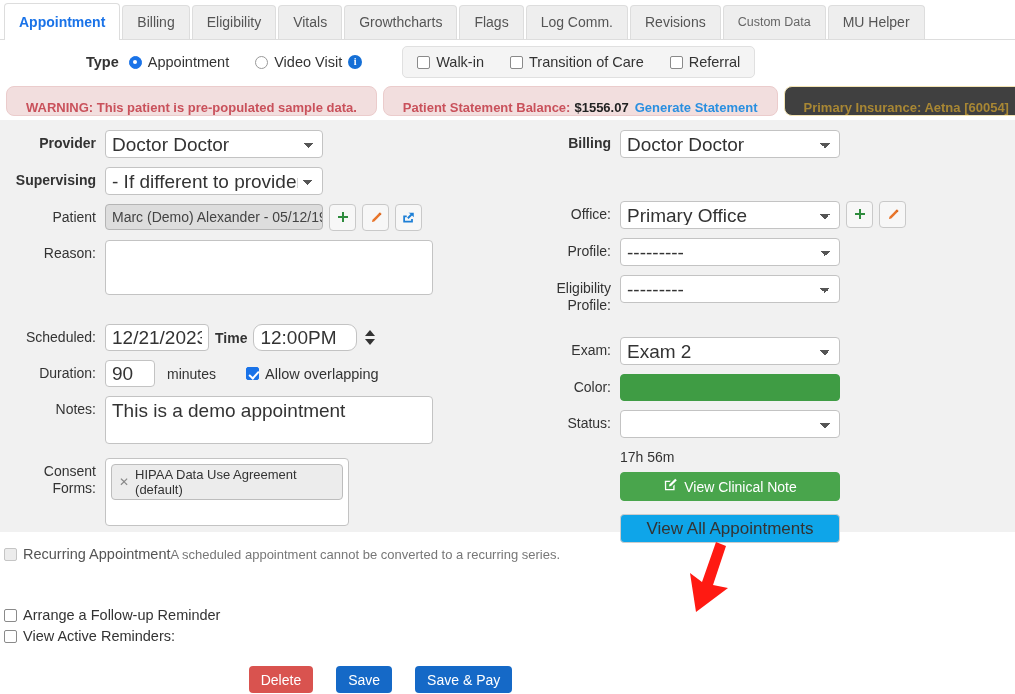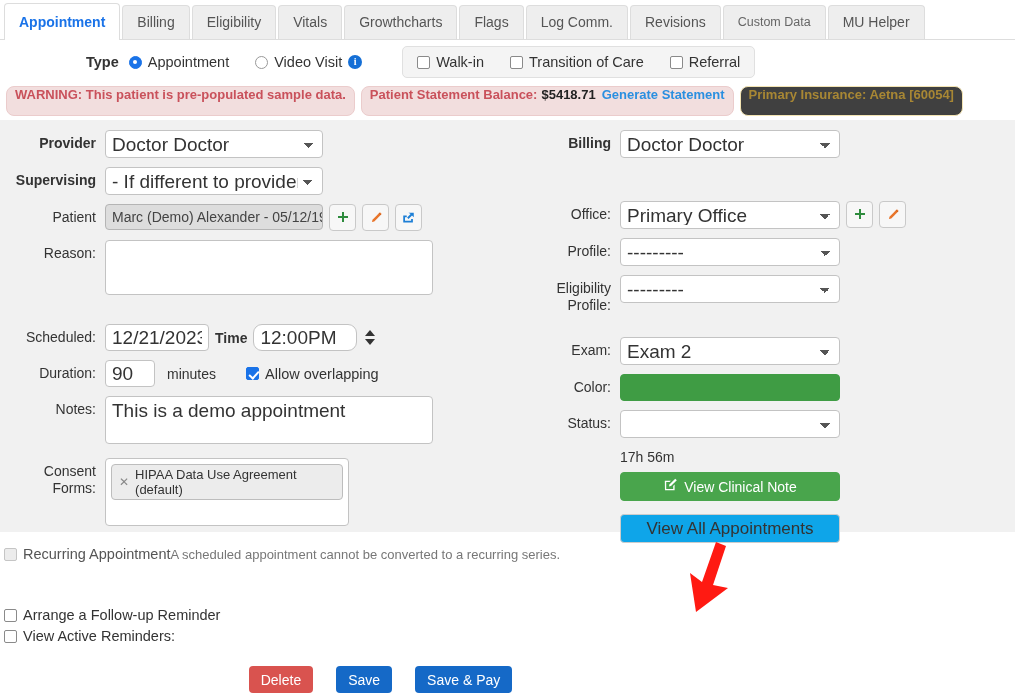--- a/index.html
+++ b/index.html
@@ -88,22 +88,22 @@
   .cbox.on::after {
     content: ""; position: absolute; left: 3.5px; top: 0.5px;
     width: 4px; height: 8px; border: solid #fff;
     border-width: 0 2px 2px 0; transform: rotate(42deg);
   }
   .cbox.dis { background: #ececec; border-color: #c5c5c5; }
 
   
   .banners { display: flex; align-items: stretch; padding: 2px 6px 0 6px; gap: 6px; height: 32px; }
   .banner {
-    display: flex; align-items: flex-start;
-    border-radius: 8px; padding: 0 8px;
+    display: flex; align-items: flex-end;
+    border-radius: 8px; padding: 0 19px;
     font-size: 13px; font-weight: bold; white-space: nowrap;
   }
   .banner.danger { background: #f2dede; border: 1px solid #ebcccc; color: #c9515b; }
   .banner.warn  { background: #404040; border: 1px solid #f3e4b3; color: #a88734; }
   .banner .amt { color: #222; margin-left: 4px; }
   .banner .link { color: #2a8fe0; margin-left: 6px; cursor: pointer; }
 
   
   .panel {
     margin-top: 4px;
@@ -260,21 +260,21 @@
     </div>
   </div>
 </div>
 
 <div class="banners">
   <div class="banner danger">
     <span>WARNING: This patient is pre-populated sample data.</span>
   </div>
   <div class="banner danger">
     <span>Patient Statement Balance:</span>
-    <span class="amt">$5418.71</span>
+    <span class="amt">$1556.07</span>
     <span class="link">Generate Statement</span>
   </div>
   <div class="banner warn">
     <span>Primary Insurance: Aetna [60054]</span>
   </div>
 </div>
 
 <div class="panel">
 
   <div class="col col-left">

